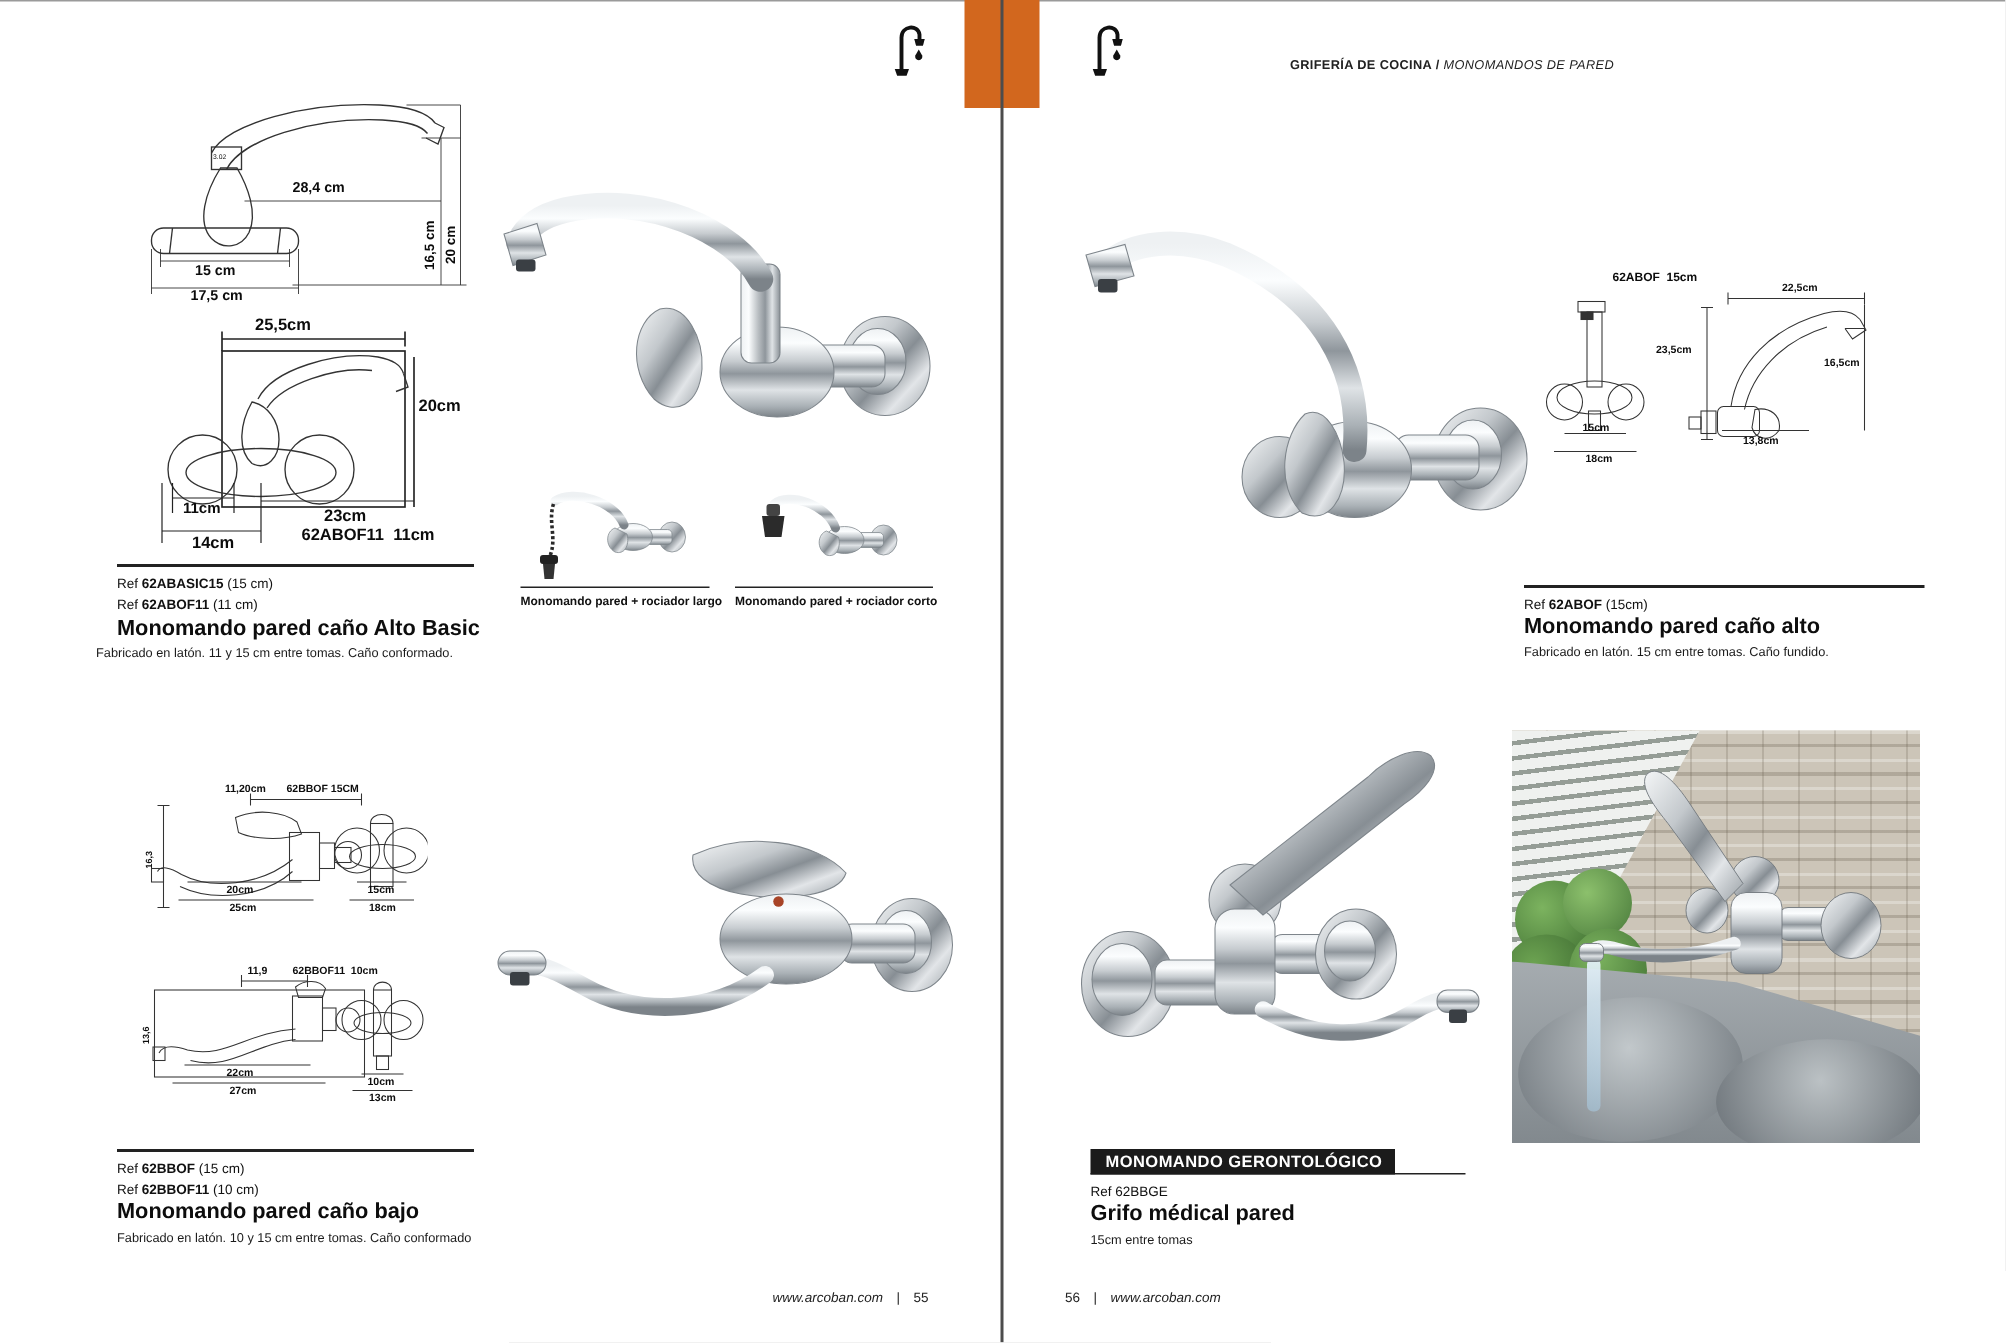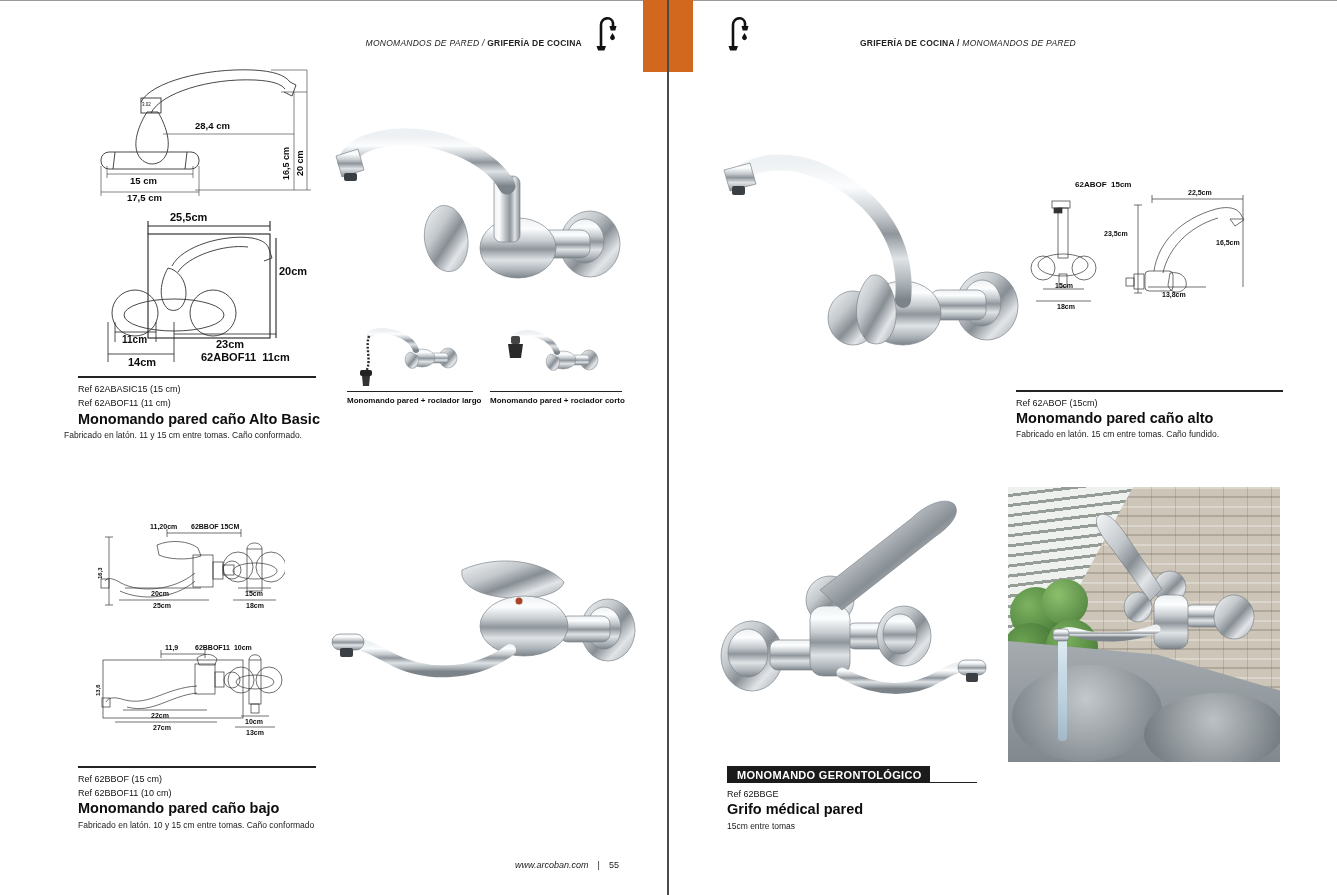--- a/index.html
+++ b/index.html
@@ -14,21 +14,21 @@
   .spine-line{position:absolute;left:667px;top:0;width:2px;height:895px;background:#4c4c4c;}
 
   .page-header{position:absolute;top:28px;font-size:8.5px;letter-spacing:.25px;white-space:pre;color:#222;}
   .page-header .it{font-style:italic;}
   .page-header b{font-weight:bold;}
   .hdr-left{left:300px;width:282px;text-align:right;}
   .hdr-right{left:756px;width:320px;text-align:right;}
 
   .rule{position:absolute;height:2px;background:#222;}
   .ref-line{position:absolute;font-size:9px;white-space:pre;color:#111;}
-  .ref-line b{font-weight:normal;}
+  .ref-line b{font-weight:bold;}
   .prod-title{position:absolute;font-size:14.5px;font-weight:bold;white-space:pre;color:#0d0d0d;}
   .prod-desc{position:absolute;font-size:8.5px;white-space:pre;color:#1a1a1a;}
 
   .caption-line{position:absolute;height:1px;background:#222;}
   .photo-caption{position:absolute;font-size:8px;font-weight:bold;white-space:pre;color:#111;}
 
   .drawing{position:absolute;}
   .drawing svg{position:absolute;left:0;top:0;}
   .dim{position:absolute;font-weight:bold;color:#0c0c0c;white-space:pre;line-height:1;}
   .rot{transform:rotate(-90deg);transform-origin:left top;}
@@ -92,23 +92,20 @@
         <stop offset="0" stop-color="#e4f1f8" stop-opacity=".95"></stop>
         <stop offset="1" stop-color="#a9cce4" stop-opacity=".55"></stop>
       </linearGradient>
     </defs>
   </svg>
 
   <div class="hairline-top"></div>
   <div class="spine-orange" style="background:#d2671e;"></div>
   <div class="spine-line"></div>
 
-  <div class="page-header hdr-left">
-    <span class="it">MONOMANDOS DE PARED / </span><b>GRIFERÍA DE COCINA</b>
-  </div>
   <svg class="abs" style="left:595px;top:13px" width="22" height="38" viewBox="0 0 22 38">
     <path d="M6 34 L6 12 C6 4, 17 3, 18 10 L18 13" fill="none" stroke="#111" stroke-width="2.6"></path>
     <path d="M14.5 13 h7 l-1.2 4.5 h-4.6 z" fill="#111"></path>
     <path d="M17.5 20 l2.2 3.8 a2.4 2.4 0 1 1 -4.4 0 z" fill="#111"></path>
     <path d="M1.5 33 h9.5 l-1.6 4.5 h-6.3 z" fill="#111"></path>
   </svg>
 
   <div class="drawing" style="left:75px;top:62px;width:240px;height:140px">
     <svg width="240" height="140" viewBox="0 0 240 140">
       <g stroke="#333" stroke-width="0.9" fill="none">
@@ -433,14 +430,17 @@
       <rect x="45" y="142" width="16" height="12" rx="4" fill="url(#chV)" stroke="#70777d" stroke-width="0.6"></rect>
     </svg>
   </div>
 
   <div style="position:absolute;left:727px;top:782px;width:250px;height:1px;background:#222"></div>
   <div class="banner" style="left: 727px; top: 766px; width: 193px; height: 17px; background: rgb(27, 27, 27);">MONOMANDO GERONTOLÓGICO</div>
   <div class="ref-line" style="left:727px;top:789px">Ref 62BBGE</div>
   <div class="prod-title" style="left:727px;top:801px">Grifo médical pared</div>
   <div class="prod-desc" style="left:727px;top:821px">15cm entre tomas</div>
 
+  <div class="footer" style="left:700px;width:200px;text-align:left">
+    <span>56</span><span class="sep">|</span><span class="site">www.arcoban.com</span>
+  </div>
 
 </div>
 
 </body></html>

